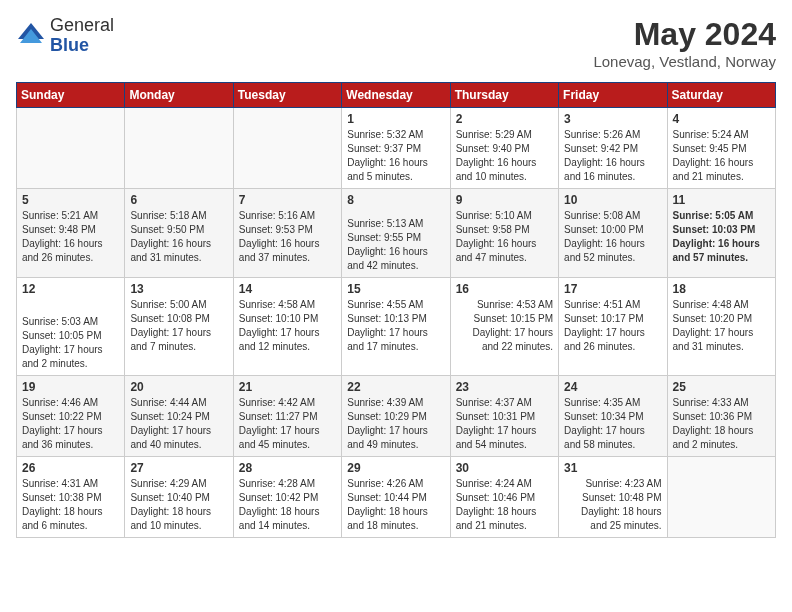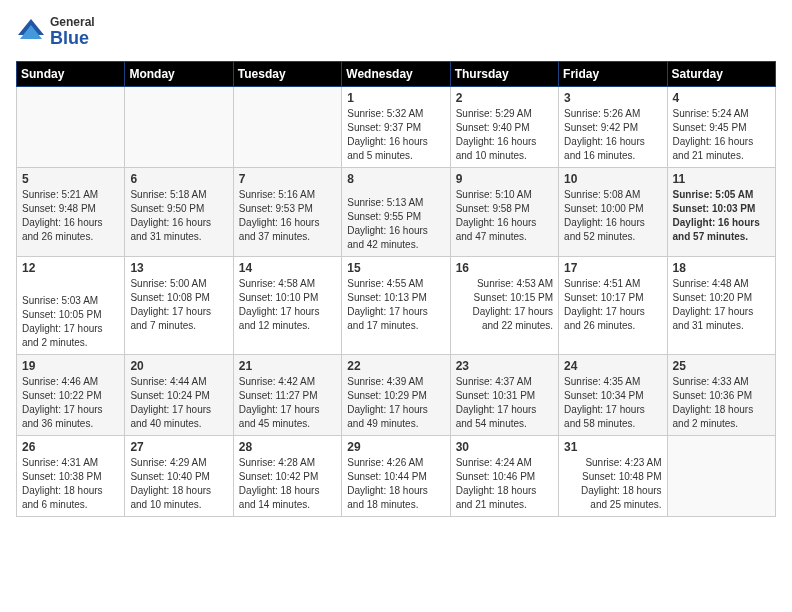--- a/index.html
+++ b/index.html
@@ -20,22 +20,22 @@
       display: flex;
       align-items: center;
       gap: 4px;
     }
     .logo-text {
       display: flex;
       flex-direction: column;
       line-height: 1.1;
     }
     .logo-general {
-      font-size: 12px;
-      font-weight: bold;
+      font-size: 18px;
+      font-weight: normal;
       color: #333;
     }
     .logo-blue {
       font-size: 18px;
       font-weight: bold;
       color: #2255a4;
     }
     .logo-icon {
       width: 30px;
       height: 30px;
@@ -51,21 +51,21 @@
     .subtitle {
       font-size: 15px;
       color: #555;
     }
     .calendar {
       width: 100%;
       border-collapse: collapse;
       border: 1px solid #ccc;
     }
     .calendar th {
-      background: #000000;
+      background: #b91c1c;
       color: #fff;
       font-size: 12px;
       font-weight: bold;
       padding: 5px 4px;
       border: 1px solid #1a4080;
       text-align: left;
     }
     .calendar td {
       vertical-align: top;
       border: 1px solid #ccc;
@@ -104,20 +104,24 @@
   <div class="logo">
     <svg class="logo-icon" viewBox="0 0 30 30">
       <polygon points="15,2 28,18 2,18" fill="#2255a4"></polygon>
       <polygon points="15,8 26,22 4,22" fill="#4499dd"></polygon>
     </svg>
     <div class="logo-text">
       <span class="logo-general">General</span>
       <span class="logo-blue">Blue</span>
     </div>
   </div>
+  <div class="title-block">
+    <div class="main-title">May 2024</div>
+    <div class="subtitle">Lonevag, Vestland, Norway</div>
+  </div>
 </div>
 
 <table class="calendar">
   <thead>
     <tr>
     <th>Sunday</th>
         <th>Monday</th>
         <th>Tuesday</th>
         <th>Wednesday</th>
         <th>Thursday</th>

